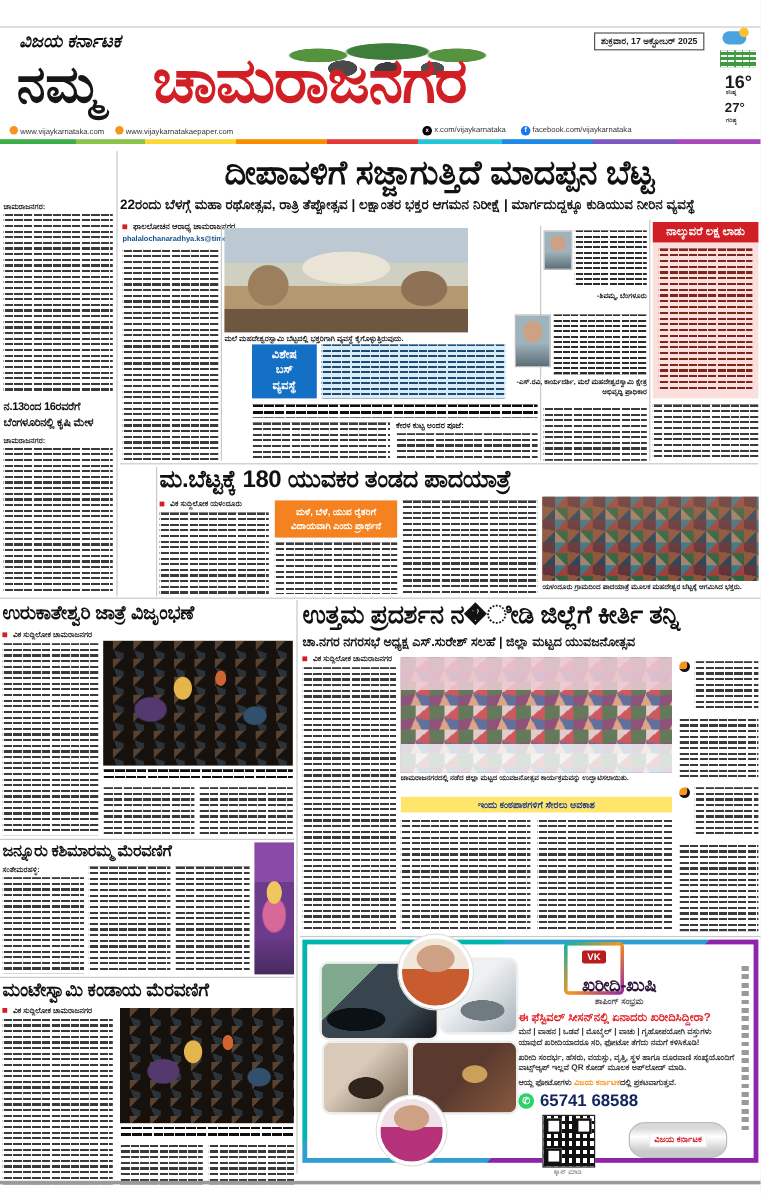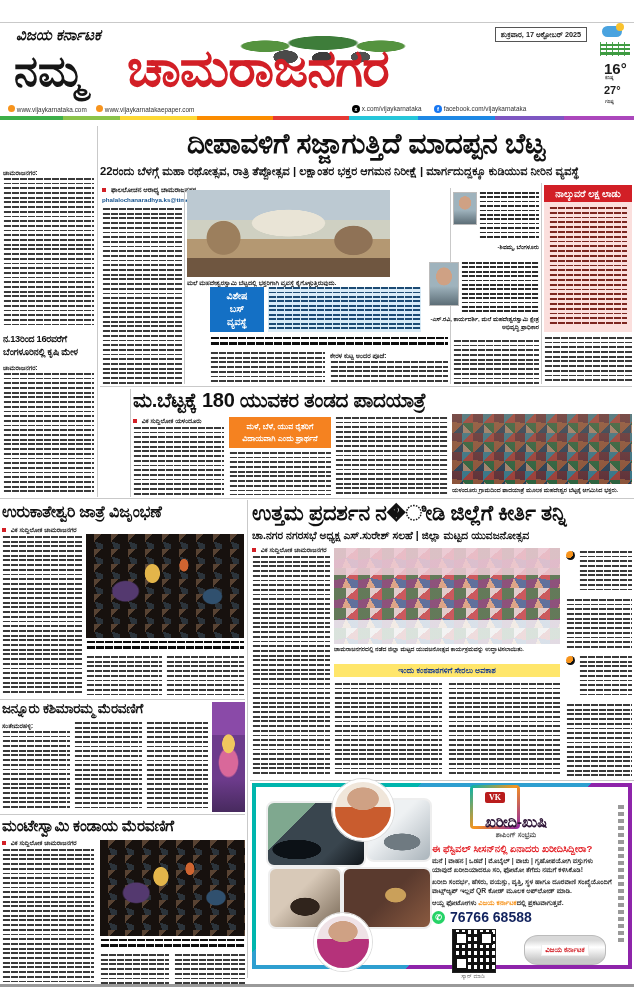--- a/index.html
+++ b/index.html
@@ -260,38 +260,38 @@
 
       <div class="abs ph" style="left:10px;top:14px;width:96px;height:62px;border-radius:8px;border:2px solid #eee;background:radial-gradient(40px 16px at 30% 75%,#0c1116 0 60%,transparent 62%),linear-gradient(135deg,#7fa88f 0 30%,#39454e 30% 70%,#10151a 100%);"></div>
       <div class="abs ph" style="left:110px;top:11px;width:62px;height:60px;border-radius:8px;border:2px solid #eee;background:radial-gradient(30px 14px at 55% 70%,#6f7a81 0 60%,transparent 62%),linear-gradient(135deg,#eef1f3 0 40%,#aab4bb 100%);"></div>
       <div class="abs ph" style="left:12px;top:80px;width:70px;height:58px;border-radius:8px;border:2px solid #eee;background:radial-gradient(26px 16px at 50% 65%,#30241c 0 55%,transparent 58%),linear-gradient(135deg,#d8c9b8 0 40%,#7a6a58 100%);"></div>
       <div class="abs ph" style="left:86px;top:80px;width:86px;height:58px;border-radius:8px;border:2px solid #eee;background:radial-gradient(20px 14px at 60% 45%,#caa05a 0 50%,transparent 55%),linear-gradient(135deg,#5a3a2e 0 50%,#8a5a40 100%);"></div>
       <div class="abs ph" style="left:76px;top:-8px;width:56px;height:56px;border-radius:50%;border:3px solid #fff;box-shadow:0 0 0 1px #ddd;background:radial-gradient(50% 36% at 50% 30%,#cfa184 0 55%,transparent 58%),linear-gradient(180deg,#f0e6da 0 45%,#c95c2e 45% 100%);"></div>
       <div class="abs ph" style="left:58px;top:126px;width:52px;height:52px;border-radius:50%;border:3px solid #fff;box-shadow:0 0 0 1px #ddd;background:radial-gradient(50% 36% at 50% 30%,#cfa184 0 55%,transparent 58%),linear-gradient(180deg,#efe2e6 0 45%,#b5327a 45% 100%);"></div>
 
       <div class="abs" style="left:214px;top:-2px;width:50px;height:44px;background:linear-gradient(135deg,#00b5ad,#f7941d,#8e24aa);border-radius:4px;padding:0;">
         <div class="abs" style="left:3px;top:3px;right:3px;bottom:3px;background:#fff;display:flex;align-items:flex-start;justify-content:center;">
-          <span style="margin-top:4px;background:#b91c1c;color:#fff;font-size:8px;font-weight:900;padding:1px 4px;border-radius:2px;font-family:Liberation Serif, serif;">VK</span>
+          <span style="margin-top:4px;background:#b91c1c;color:#fff;font-size:8px;font-weight:900;padding:1px 4px;border-radius:2px;">VK</span>
         </div>
       </div>
       <div class="abs" style="left:170px;top:26px;width:180px;text-align:center;font-size:15px;font-weight:900;color:#2d1436;letter-spacing:-0.3px;">ಖರೀದಿ-ಖುಷಿ</div>
       <div class="abs" style="left:170px;top:44px;width:180px;text-align:center;font-size:7px;font-weight:700;color:#555;">ಶಾಪಿಂಗ್ ಸಂಭ್ರಮ</div>
 
       <div class="abs" style="left:176px;top:56px;width:196px;font-size:9.6px;font-weight:900;color:#e31e24;">ಈ ಫೆಸ್ಟಿವಲ್ ಸೀಸನ್‌ನಲ್ಲಿ ಏನಾದರು ಖರೀದಿಸಿದ್ದೀರಾ?</div>
       <div class="abs adline" style="left:176px;top:69px;width:196px;">ಮನೆ | ವಾಹನ | ಒಡವೆ | ಮೊಬೈಲ್ | ವಾಚು | ಗೃಹೋಪಯೋಗಿ ವಸ್ತುಗಳು</div>
       <div class="abs adline" style="left:176px;top:78px;width:196px;">ಯಾವುದೆ ಖರೀದಿಯಾದರೂ ಸರಿ, ಫೋಟೋ ತೆಗೆದು ನಮಗೆ ಕಳಿಸಿಕೊಡಿ!</div>
       <div class="abs adline" style="left:176px;top:90px;width:196px;">ಖರೀದಿ ಸಂದರ್ಭ, ಹೆಸರು, ವಯಸ್ಸು, ವೃತ್ತಿ, ಸ್ಥಳ ಹಾಗೂ ದೂರವಾಣಿ ಸಂಖ್ಯೆಯೊಂದಿಗೆ</div>
       <div class="abs adline" style="left:176px;top:99px;width:196px;">ವಾಟ್ಸ್‌ಆ್ಯಪ್ ಇಲ್ಲವೆ QR ಕೋಡ್ ಮೂಲಕ ಅಪ್‌ಲೋಡ್ ಮಾಡಿ.</div>
       <div class="abs adline" style="left:176px;top:111px;width:196px;">
         <span>ಆಯ್ದ ಫೋಟೋಗಳು </span><span style="color:#f7941d;font-weight:900;">ವಿಜಯ ಕರ್ನಾಟಕ</span><span>ದಲ್ಲಿ ಪ್ರಕಟವಾಗುತ್ತವೆ.</span>
       </div>
 
       <div class="abs" style="left:176px;top:122px;height:16px;display:flex;align-items:center;gap:5px;">
         <span class="icon-circle" style="width:13px;height:13px;background:#25d366;font-size:8px;line-height:13px;">✆</span>
-        <span style="font-size:14px;font-weight:900;color:#12235e;">76766 68588</span>
+        <span style="font-size:14px;font-weight:900;color:#12235e;">65741 68588</span>
       </div>
 
       <div class="abs qr" style="left:196px;top:142px;width:42px;height:42px;">
         <i style="left:2px;top:2px;"></i>
           <i style="right:2px;top:2px;"></i>
           <i style="left:2px;bottom:2px;"></i>
       </div>
 
       <div class="abs" style="left:196px;top:186px;width:42px;text-align:center;font-size:5.8px;color:#555;">ಸ್ಕಾನ್ ಮಾಡಿ</div>
 

